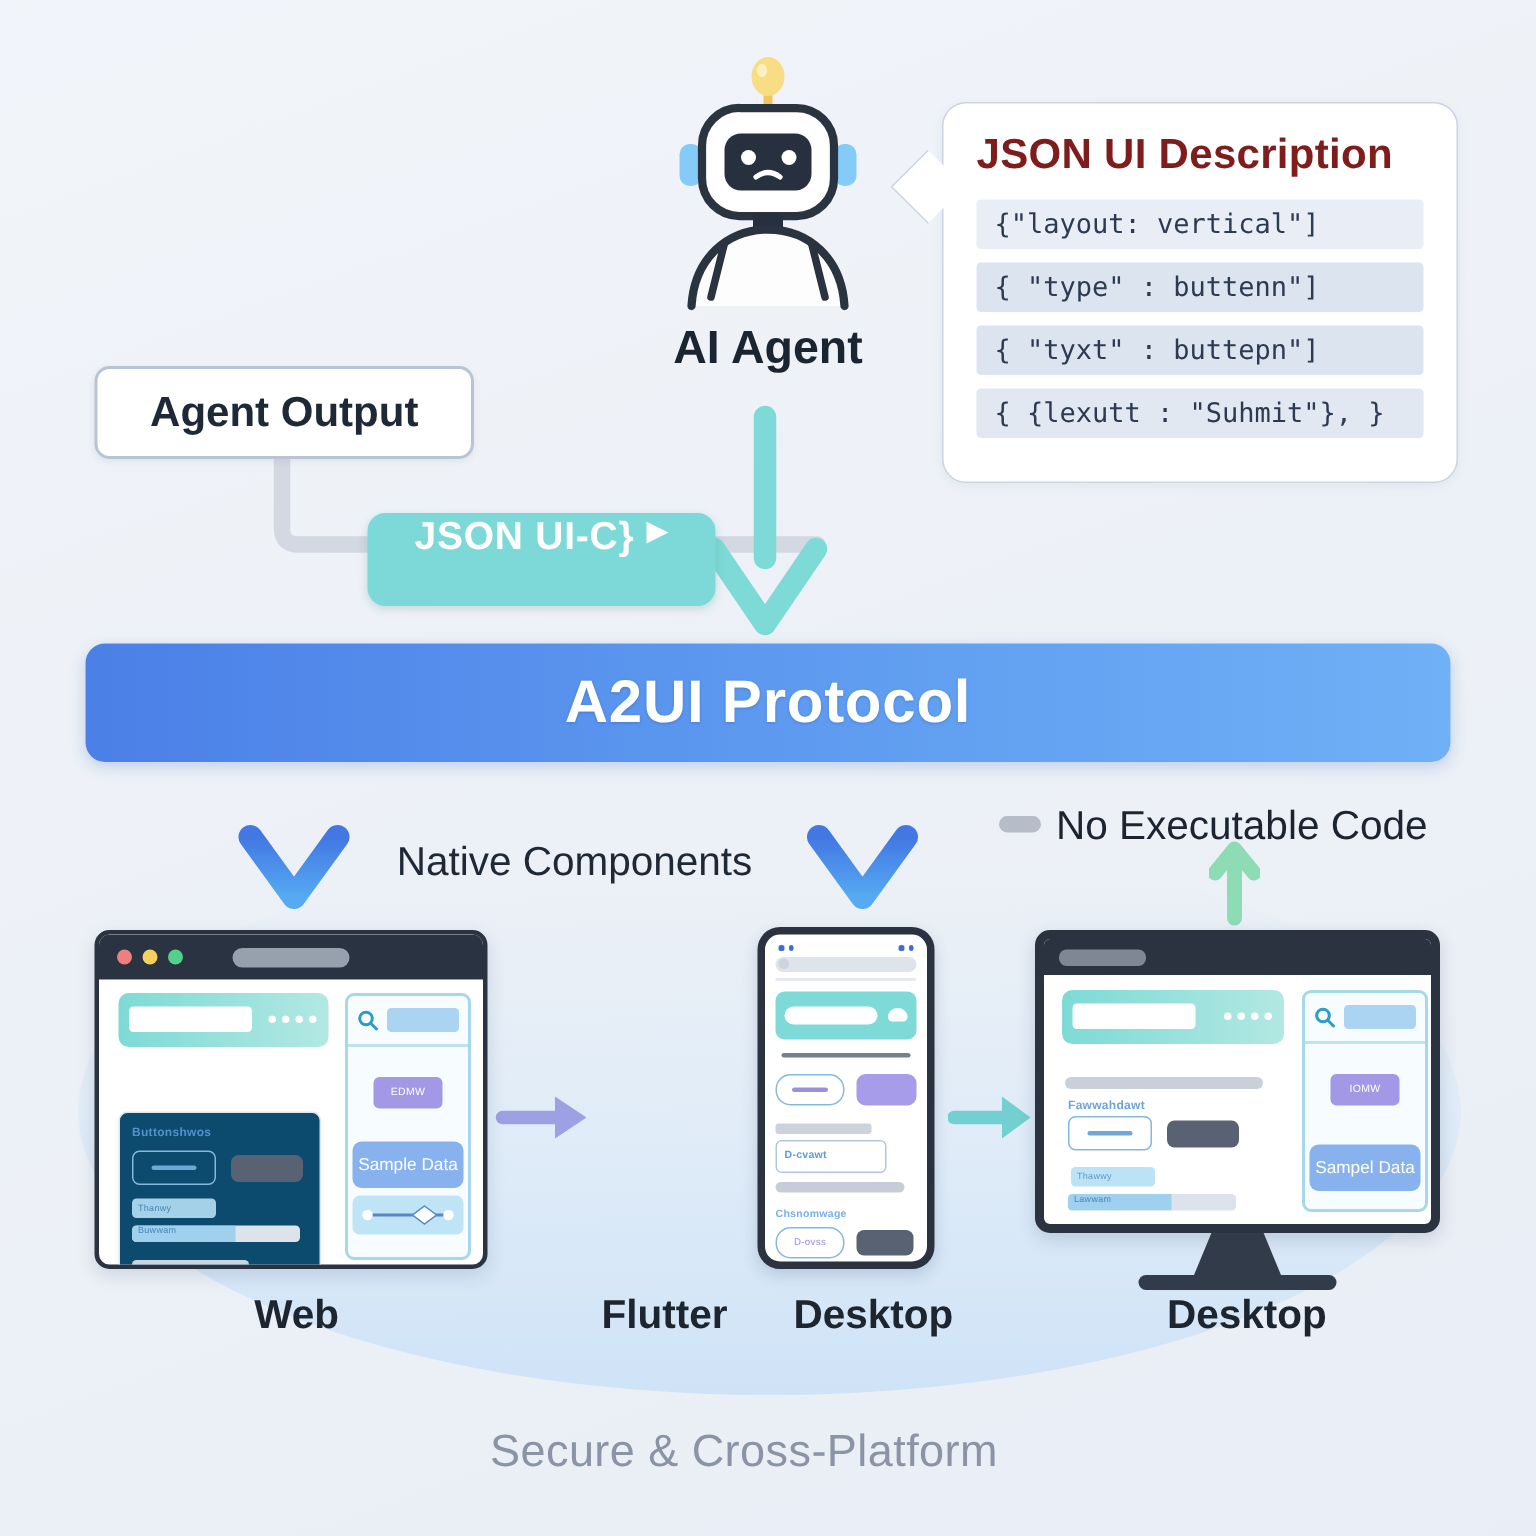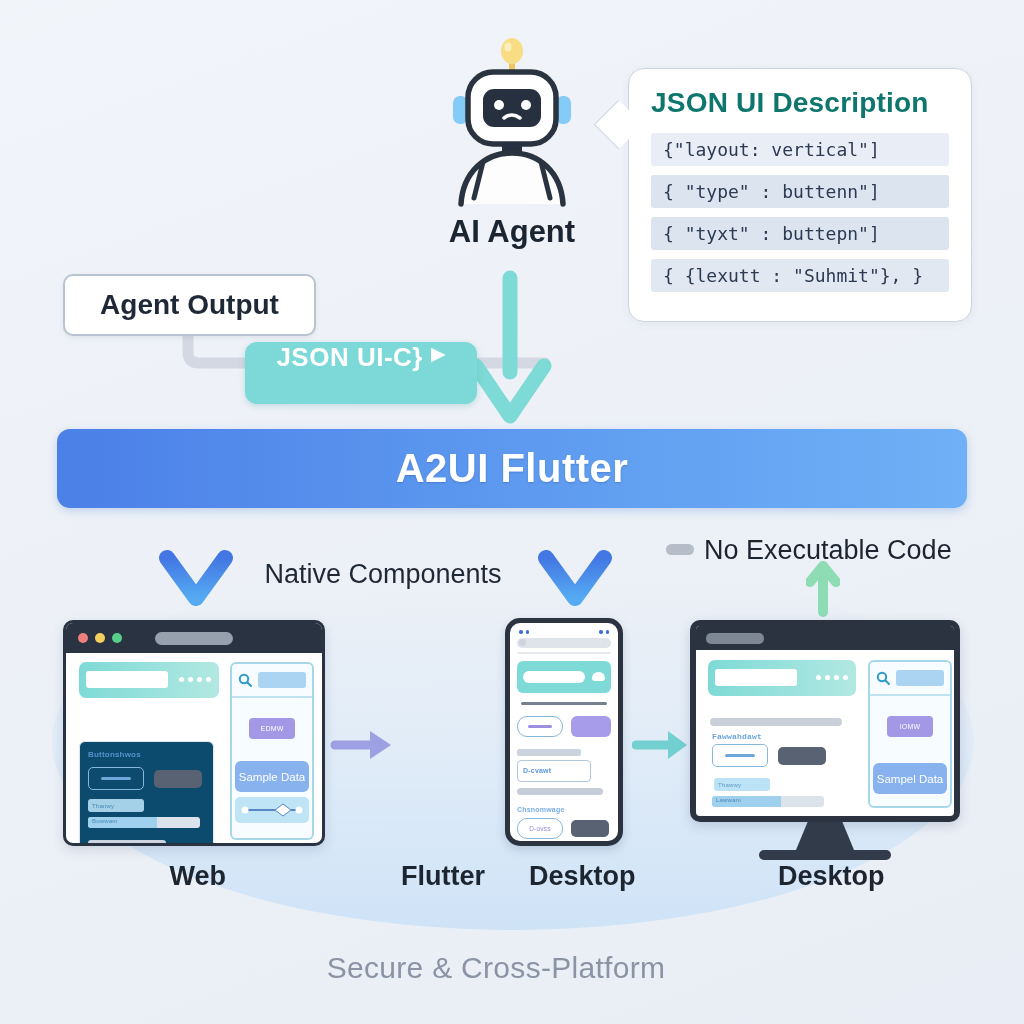--- a/index.html
+++ b/index.html
@@ -8,31 +8,31 @@
     background:linear-gradient(160deg,#f1f4f9 0%,#edf1f7 45%,#e9eef6 100%);}
   .abs{position:absolute;}
   
   .platform{left:52px;top:552px;width:922px;height:378px;border-radius:50%;
     background:linear-gradient(to bottom, rgba(222,236,250,0) 8%, rgba(214,232,249,0.55) 55%, #cfe3f7 100%);}
   
   .bubble{left:628px;top:68px;width:344px;height:254px;background:#ffffff;border:1.5px solid #ccd4e2;
     border-radius:16px;box-shadow:0 2px 8px rgba(40,60,100,0.06);padding:18px 22px;box-sizing:border-box;z-index:5;}
   .bubble-tail{left:601px;top:107px;width:34px;height:34px;background:#ffffff;transform:rotate(45deg);
     border-left:1.5px solid #ccd4e2;border-bottom:1.5px solid #ccd4e2;z-index:6;}
-  .bubble h2{margin:0 0 14px 0;font-size:28px;font-weight:bold;color:#0f766e;letter-spacing:0.2px;}
+  .bubble h2{margin:0 0 14px 0;font-size:28px;font-weight:bold;color:#7f1d1d;letter-spacing:0.2px;}
   .code-line{font-family:"DejaVu Sans Mono", monospace;font-size:18px;color:#2c3a52;
     padding:6px 12px;border-radius:3px;margin-bottom:9px;white-space:nowrap;overflow:hidden;}
   .cl-0{background:#e9eef6;} .cl-1{background:#dbe4ef;} .cl-2{background:#dbe4ef;} .cl-3{background:#e1e8f1;}
   
   .robot{left:447px;top:36px;width:130px;height:172px;z-index:4;}
   .agent-label{left:420px;top:214px;width:184px;text-align:center;font-size:31px;font-weight:bold;color:#1b2431;}
   
   .agent-output{left:63px;top:244px;width:249px;height:58px;background:#ffffff;border:2px solid #b9c3d2;
     border-radius:10px;box-shadow:0 2px 5px rgba(40,60,100,0.08);display:flex;align-items:center;justify-content:center;
-    font-size:28px;font-weight:bold;color:#1e2836;z-index:5;margin-top:30px;}
+    font-size:28px;font-weight:bold;color:#1e2836;z-index:5;}
   
   .json-badge{left:245px;top:342px;width:232px;height:62px;background:#7cd9d7;border-radius:12px;
     display:flex;align-items:flex-start;justify-content:center;gap:8px;color:#ffffff;z-index:5;
     box-shadow:0 2px 6px rgba(60,150,150,0.25);}
   .json-badge .txt{font-size:26px;font-weight:bold;letter-spacing:0.5px;}
   .json-badge .play{font-size:19px;}
   
   .banner{left:57px;top:429px;width:910px;height:79px;border-radius:13px;
     background:linear-gradient(90deg,#4b80e7 0%,#5f9cf0 55%,#6fb0f6 100%);
     display:flex;align-items:center;justify-content:center;color:#ffffff;font-size:40px;font-weight:bold;
@@ -120,21 +120,21 @@
   .monitor{left:690px;top:620px;width:270px;z-index:5;}
   .mscreen{width:270px;height:202px;background:#ffffff;border:6px solid #2b3340;border-radius:10px;
     box-sizing:border-box;overflow:hidden;position:relative;box-shadow:0 4px 12px rgba(40,60,100,0.18);}
   .mbar{height:24px;background:#2b3340;display:flex;align-items:center;}
   .mbar i{width:58px;height:11px;background:#7e8794;border-radius:5px;margin-left:10px;display:block;}
   .mcontent{position:relative;height:166px;}
   .mstand{margin:0 auto;width:58px;height:28px;background:#323b4a;
     clip-path:polygon(20% 0, 80% 0, 100% 100%, 0 100%);}
   .mbase{margin:0 auto;width:132px;height:10px;background:#323b4a;border-radius:5px;}
   .m-gbar{position:absolute;left:14px;top:68px;width:132px;height:8px;background:#c9d0da;border-radius:4px;}
-  .m-label{position:absolute;left:16px;top:82px;font-family:Liberation Mono, monospace;}
+  .m-label{position:absolute;left:16px;top:82px;}
   .m-frow{position:absolute;left:16px;top:94px;display:flex;gap:10px;align-items:center;}
   .m-pill{position:absolute;left:18px;top:128px;}
   .m-prog{position:absolute;left:16px;top:146px;}
   
   .dev-label{font-size:27px;font-weight:600;color:#1d2530;text-align:right;z-index:6;}
   .footer{left:0;top:951px;width:992px;text-align:center;font-size:30px;color:#8a94a4;z-index:6;letter-spacing:0.3px;}
   svg{display:block;}
 </style>
 </head>
 <body>
@@ -218,21 +218,21 @@
   <div class="abs agent-output">
     <span>Agent Output</span>
   </div>
 
   <div class="abs json-badge">
     <span class="txt">JSON UI-C}</span>
     <span class="play">▶</span>
   </div>
 
   <div class="abs banner">
-    <span>A2UI Flutter</span>
+    <span>A2UI Protocol</span>
   </div>
 
   <div class="abs native-label">Native Components</div>
   <div class="abs noexec-dash"></div>
   <div class="abs noexec-label">No Executable Code</div>
 
   <div class="abs browser">
     <div class="browser-bar">
       <i class="tl tl-red"></i>
       <i class="tl tl-yellow"></i>

